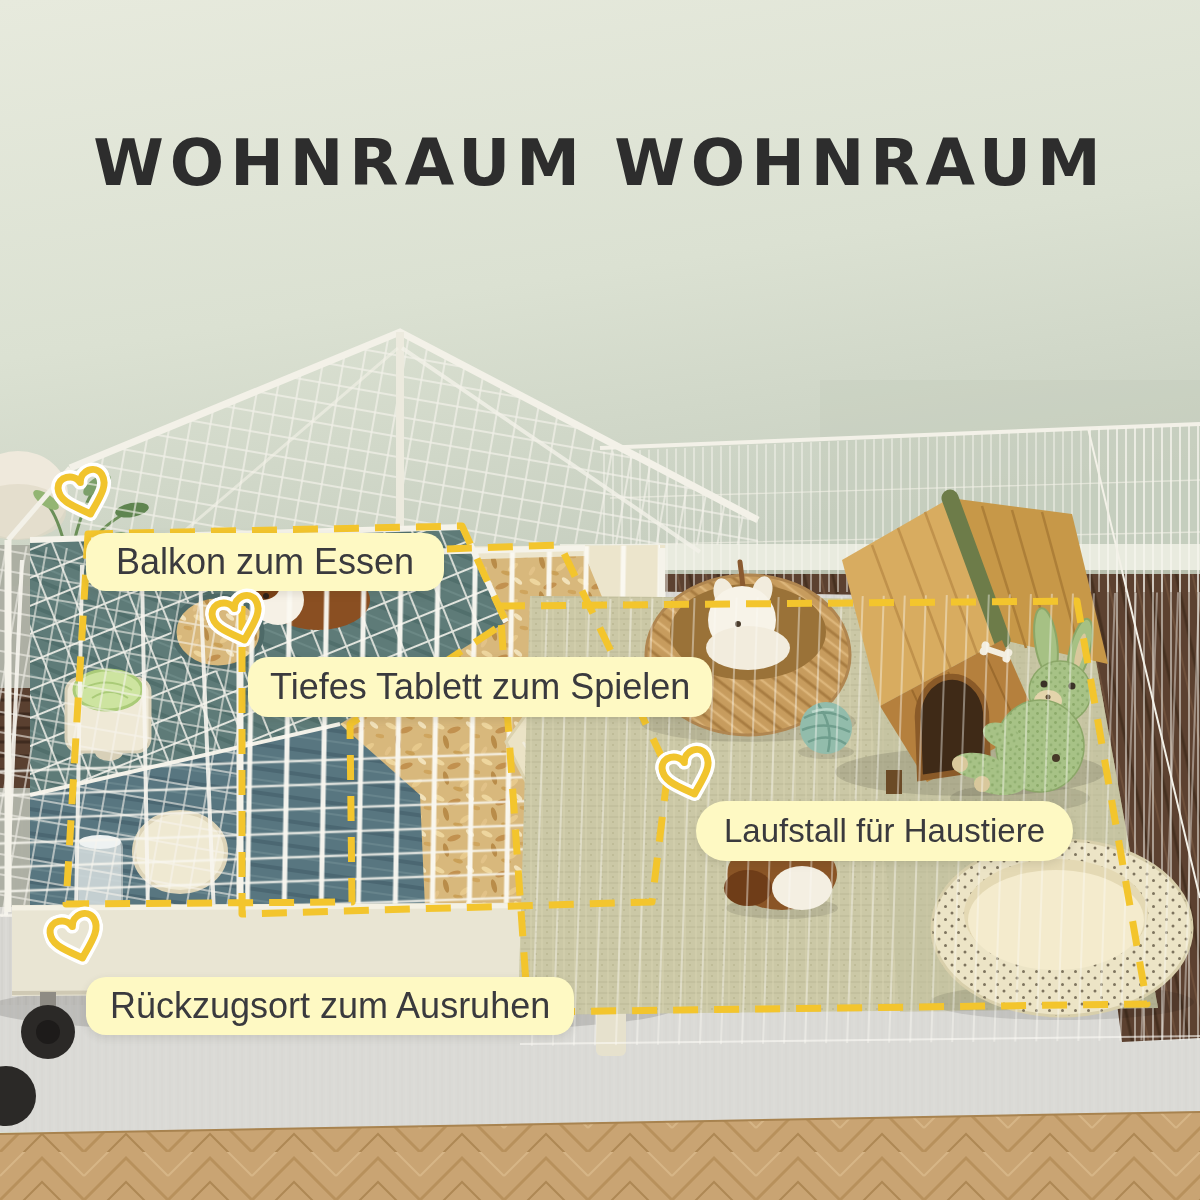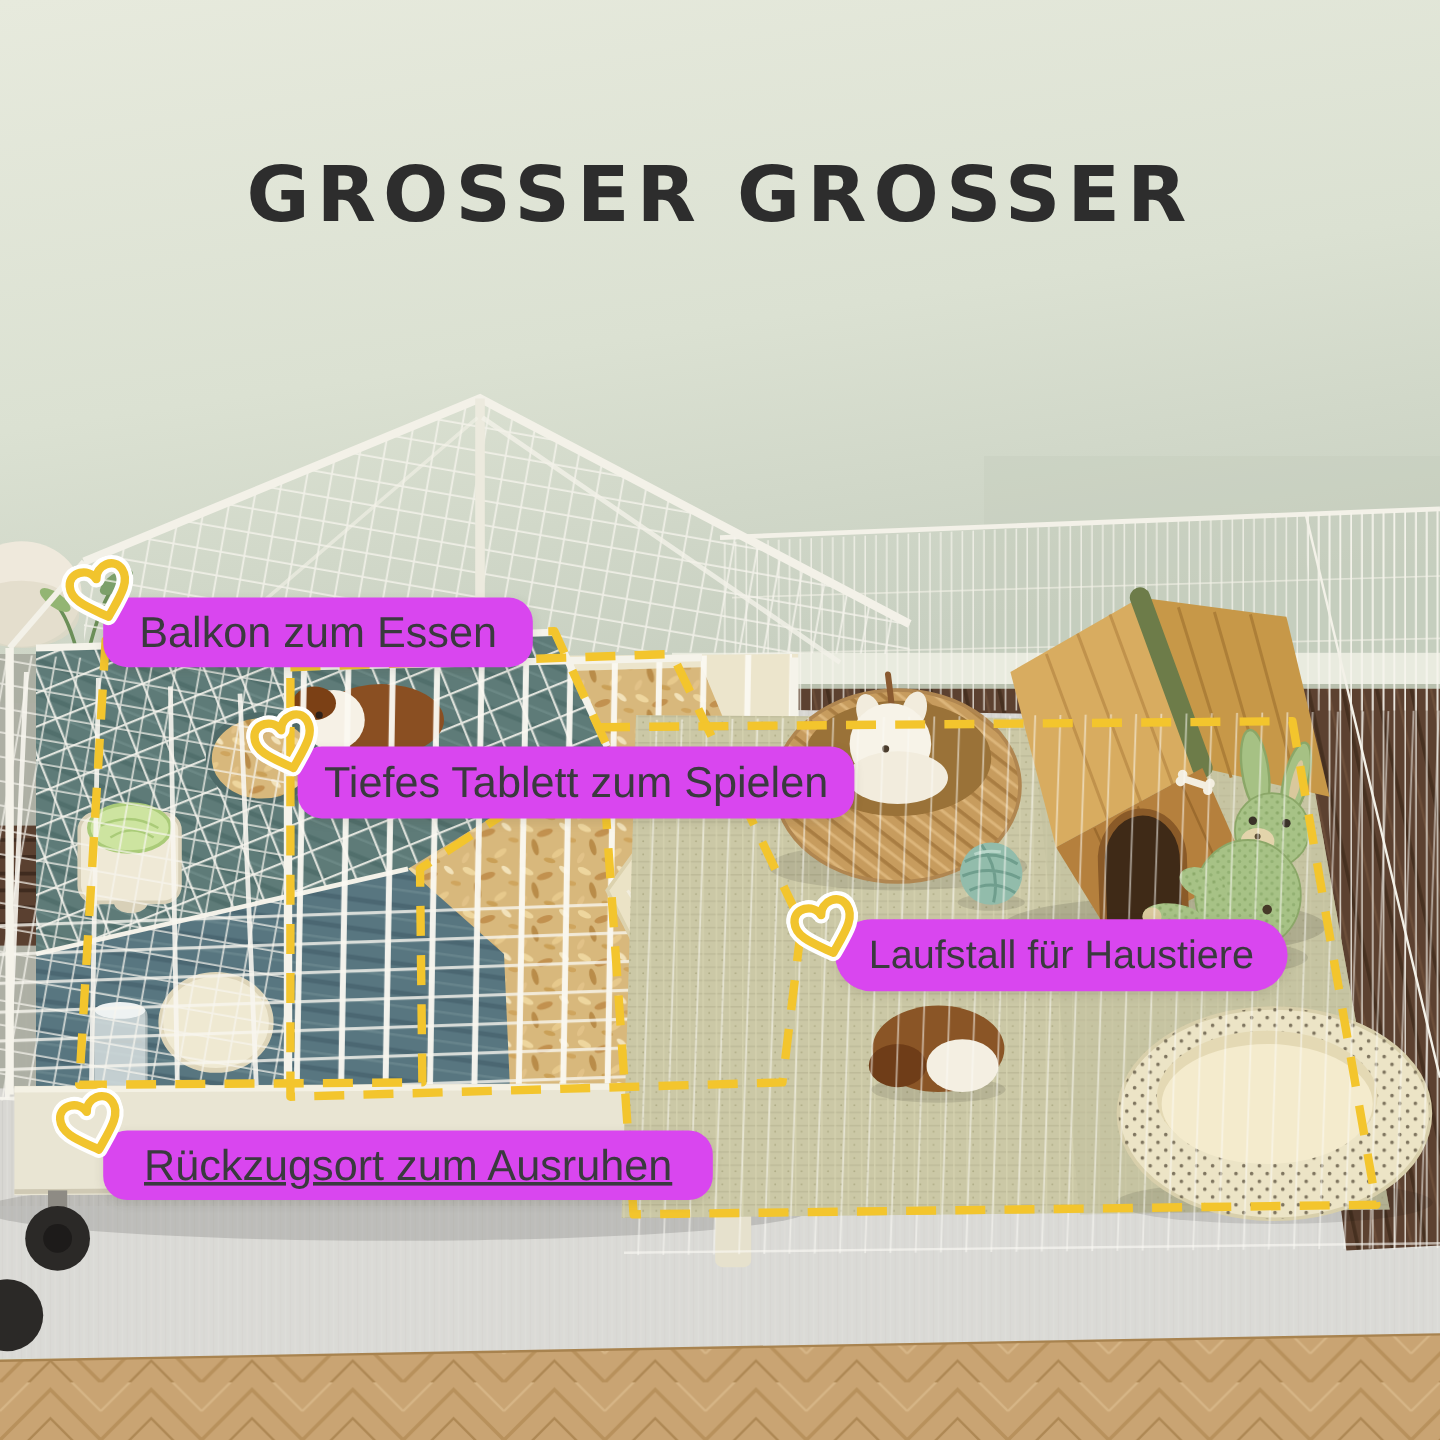--- a/index.html
+++ b/index.html
@@ -3,28 +3,28 @@
 <meta charset="utf-8">
 <style>
   html,body{margin:0;padding:0;background:#ffffff;}
   .stage{position:relative;width:1200px;height:1200px;overflow:hidden;
          font-family:"Liberation Sans",sans-serif;background:#dde3d4;}
   .scene-svg{position:absolute;left:0;top:0;width:1200px;height:1200px;z-index:1;}
   .page-title{position:absolute;left:0;right:0;top:126px;z-index:3;
       text-align:center;font-family:"DejaVu Sans",sans-serif;font-weight:800;
       font-size:64px;letter-spacing:6px;color:#2d2d2d;}
   .pill{position:absolute;z-index:4;display:flex;align-items:center;justify-content:flex-end;
-      background:#d946ef;color:#3a3a3e;border-radius:20px;white-space:nowrap;
-      box-shadow:0 3px 9px rgba(60,60,40,.12);}
+      background:#fef9c3;color:#3a3a3e;border-radius:20px;white-space:nowrap;
+      box-shadow:0 3px 9px rgba(60,60,40,.12);margin-top:35px;}
   .pill-1{left:86px;top:498px;height:58px;padding:0 30px;font-size:36px;}
   .pill-2{left:248px;top:622px;height:60px;padding:0 22px;font-size:36px;}
   .pill-3{left:696px;top:766px;padding:10px 28px;font-size:33px;line-height:1.22;
           flex-direction:column;border-radius:32px;}
   .pill-3 span{display:block;text-align:center;}
-  .pill-4{left:86px;top:942px;height:58px;padding:0 34px;font-size:36px;text-decoration:underline;}
+  .pill-4{left:86px;top:942px;height:58px;padding:0 24px;font-size:36px;}
   .heart{position:absolute;z-index:5;width:60px;height:56px;transform:rotate(-18deg);}
   .h1{left:54px;top:466px;}
   .h2{left:208px;top:592px;}
   .h3{left:658px;top:746px;}
   .h4{left:46px;top:910px;}
 </style>
 </head>
 <body>
 
 <div class="stage">
@@ -328,21 +328,21 @@
     <path d="M520 1044 L1200 1036" stroke="#fbfaf5" stroke-width="2" opacity="0.6" fill="none"></path>
   </g>
 
   <g stroke="#f3c52d" stroke-width="7" fill="none" stroke-linejoin="round" stroke-dasharray="25 16">
     <polygon points="88,534 462,526 506,622 350,724 352,902 66,904"></polygon>
     <polygon points="242,556 560,545 668,770 652,902 242,914"></polygon>
     <polygon points="500,606 1077,601 1147,1004 528,1012"></polygon>
   </g>
 </svg>
 
-<div class="page-title">GROSSER GROSSER</div>
+<div class="page-title">WOHNRAUM WOHNRAUM</div>
 
 <div class="pill pill-1">
   <span>Balkon zum Essen</span>
 </div>
 <div class="pill pill-2">
   <span>Tiefes Tablett zum Spielen</span>
 </div>
 <div class="pill pill-3">
   <span>Laufstall für Haustiere</span>
 </div>

